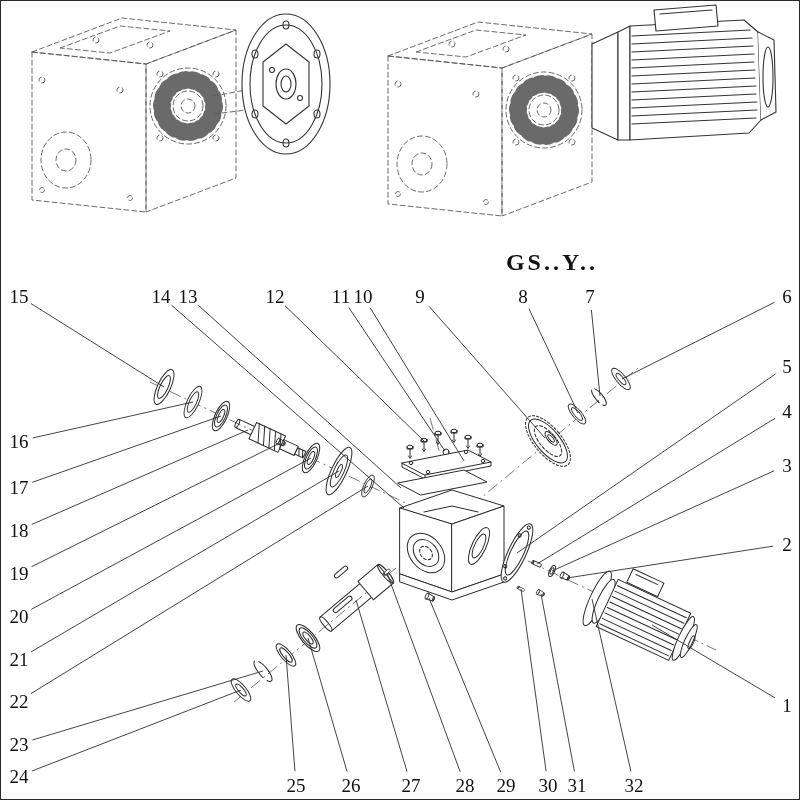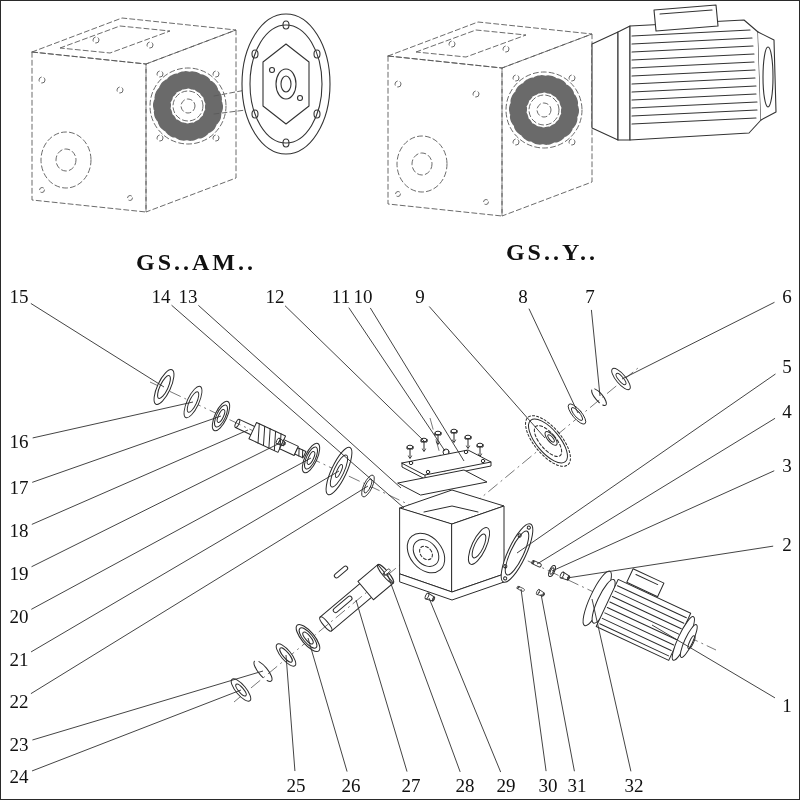--- a/index.html
+++ b/index.html
@@ -322,16 +322,15 @@
         <text x="351" y="785">26</text>
         <text x="411" y="785">27</text>
         <text x="465" y="785">28</text>
         <text x="506" y="785">29</text>
         <text x="548" y="785">30</text>
         <text x="577" y="785">31</text>
         <text x="634" y="785">32</text>
       </g>
 </svg>
 
-<div class="variant-label" style="left:196px; top:249px;">GS..AM..</div>
-<div class="variant-label" style="left:552px; top:239px;">GS..Y..</div>
+<div class="variant-label" style="left:552px; top:249px;">GS..Y..</div>
 
 </div>
 
 </body></html>

